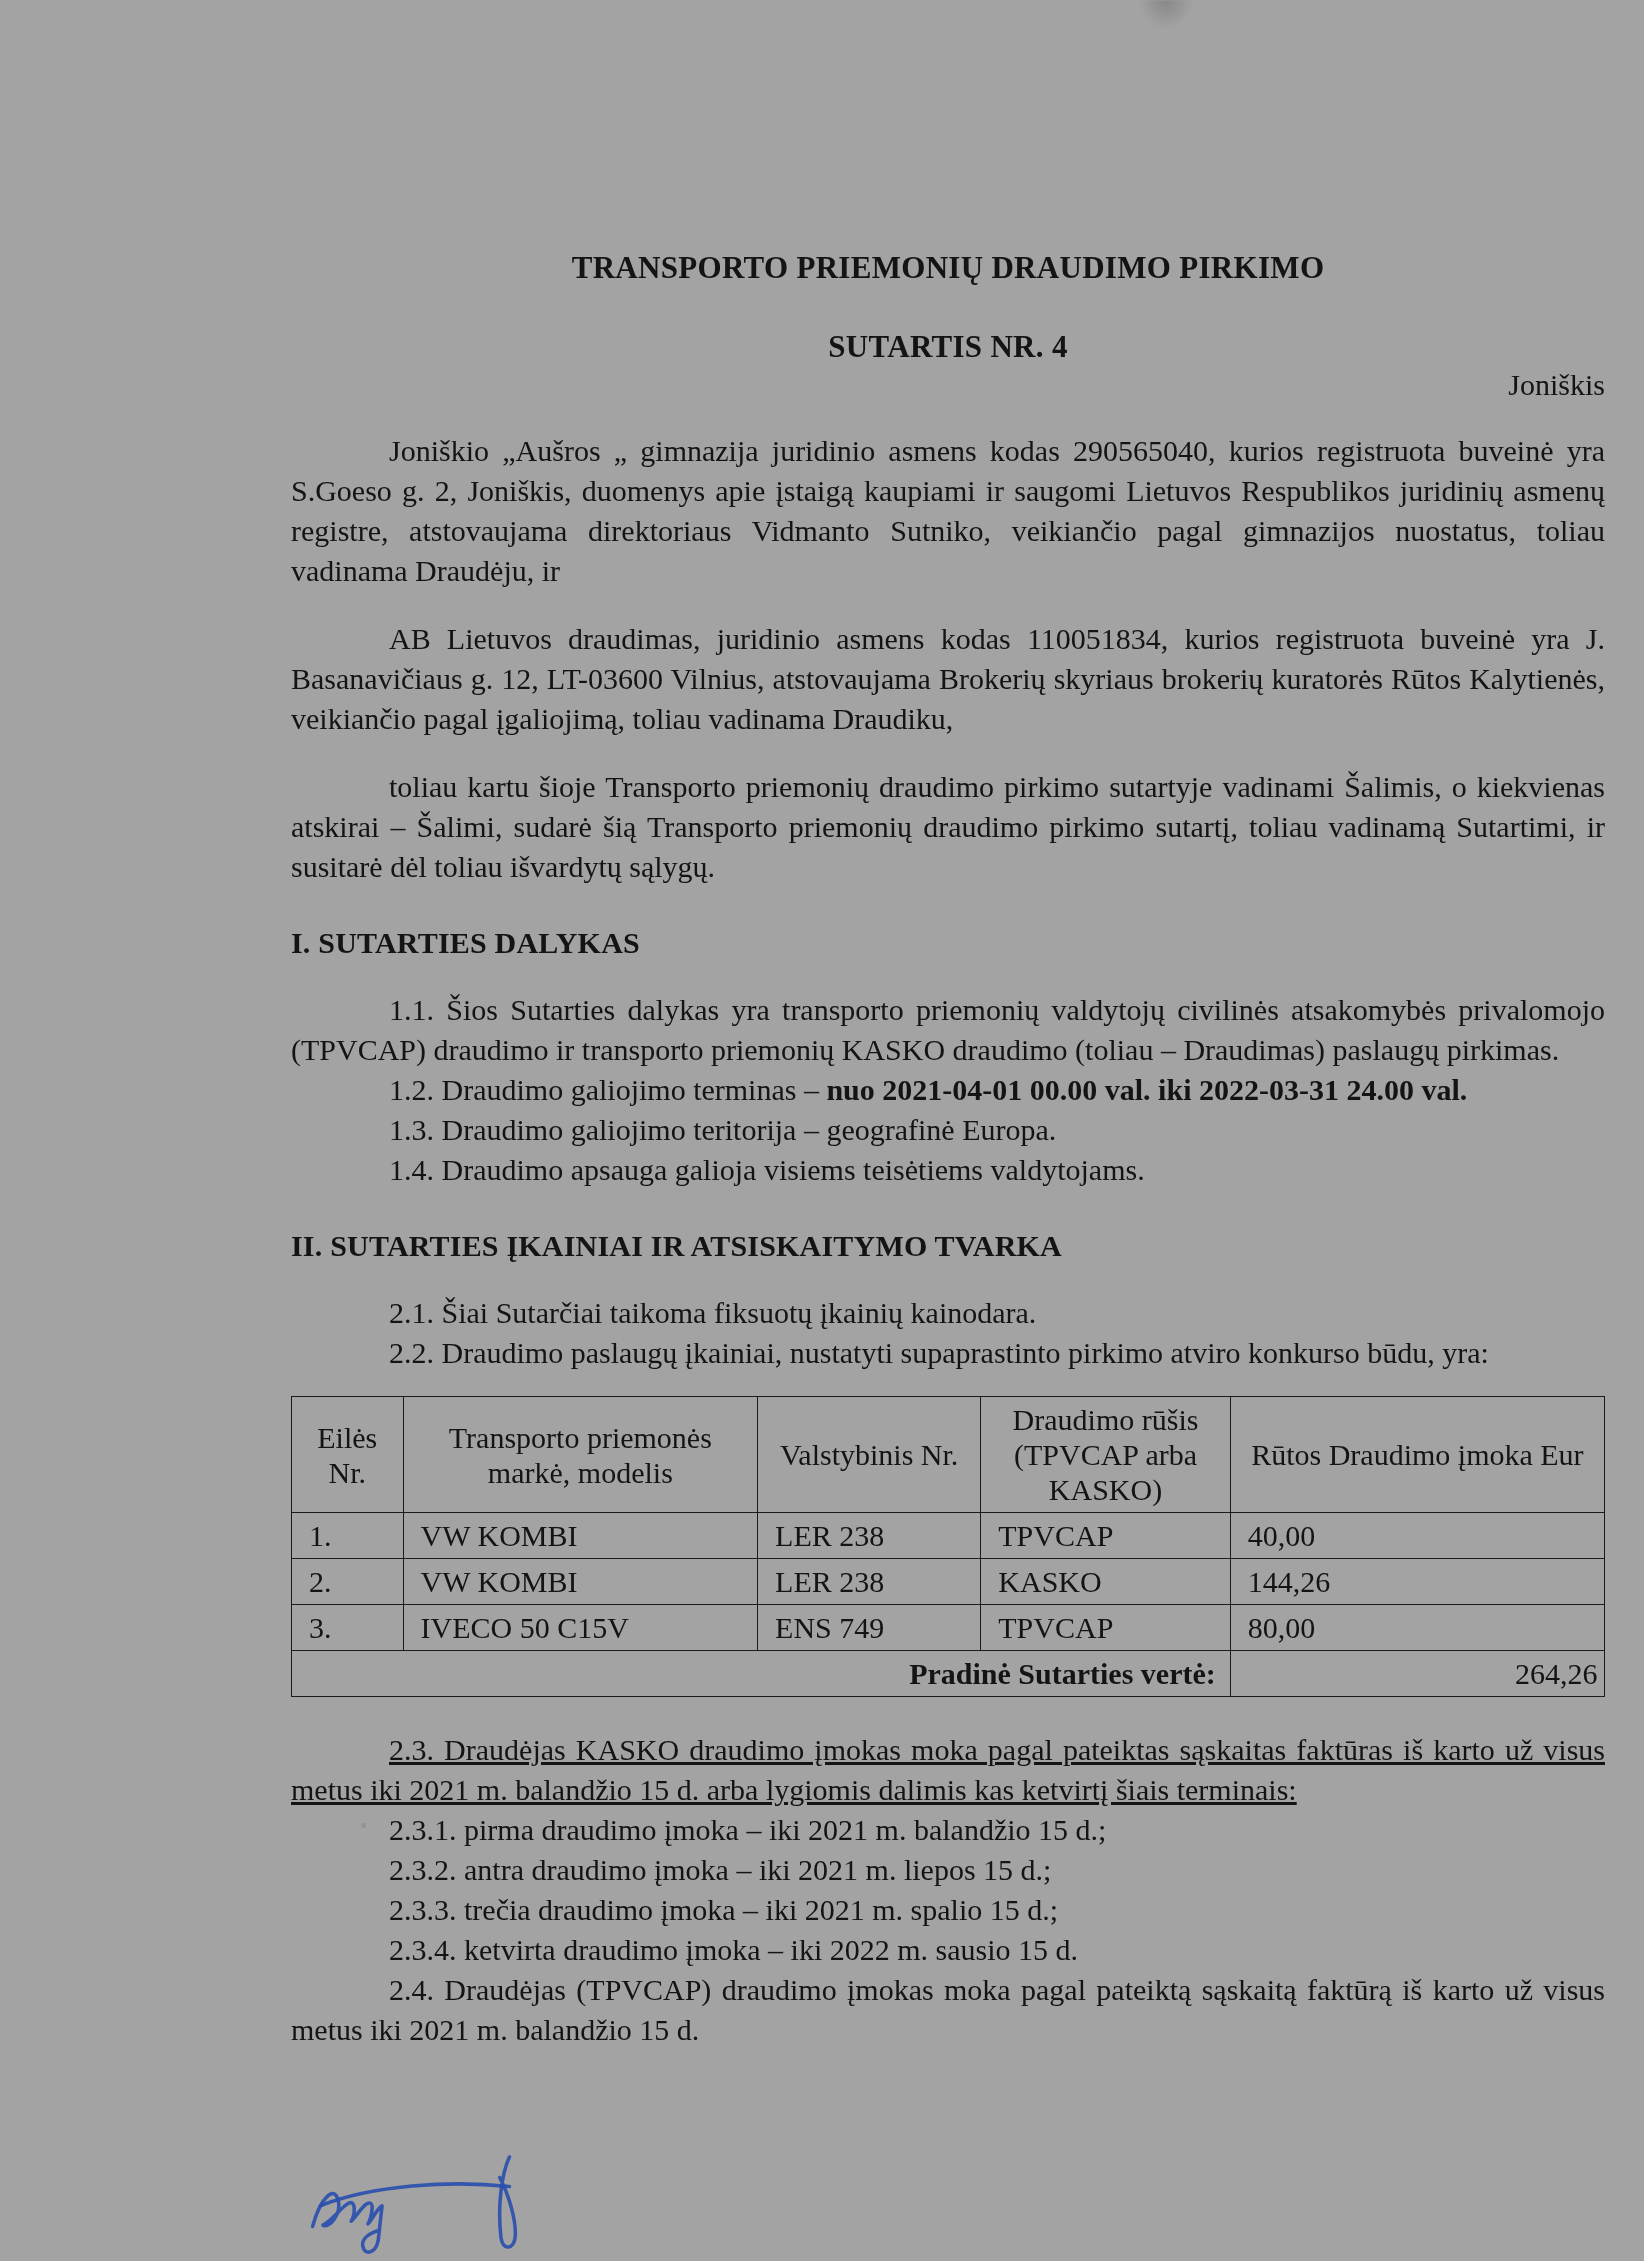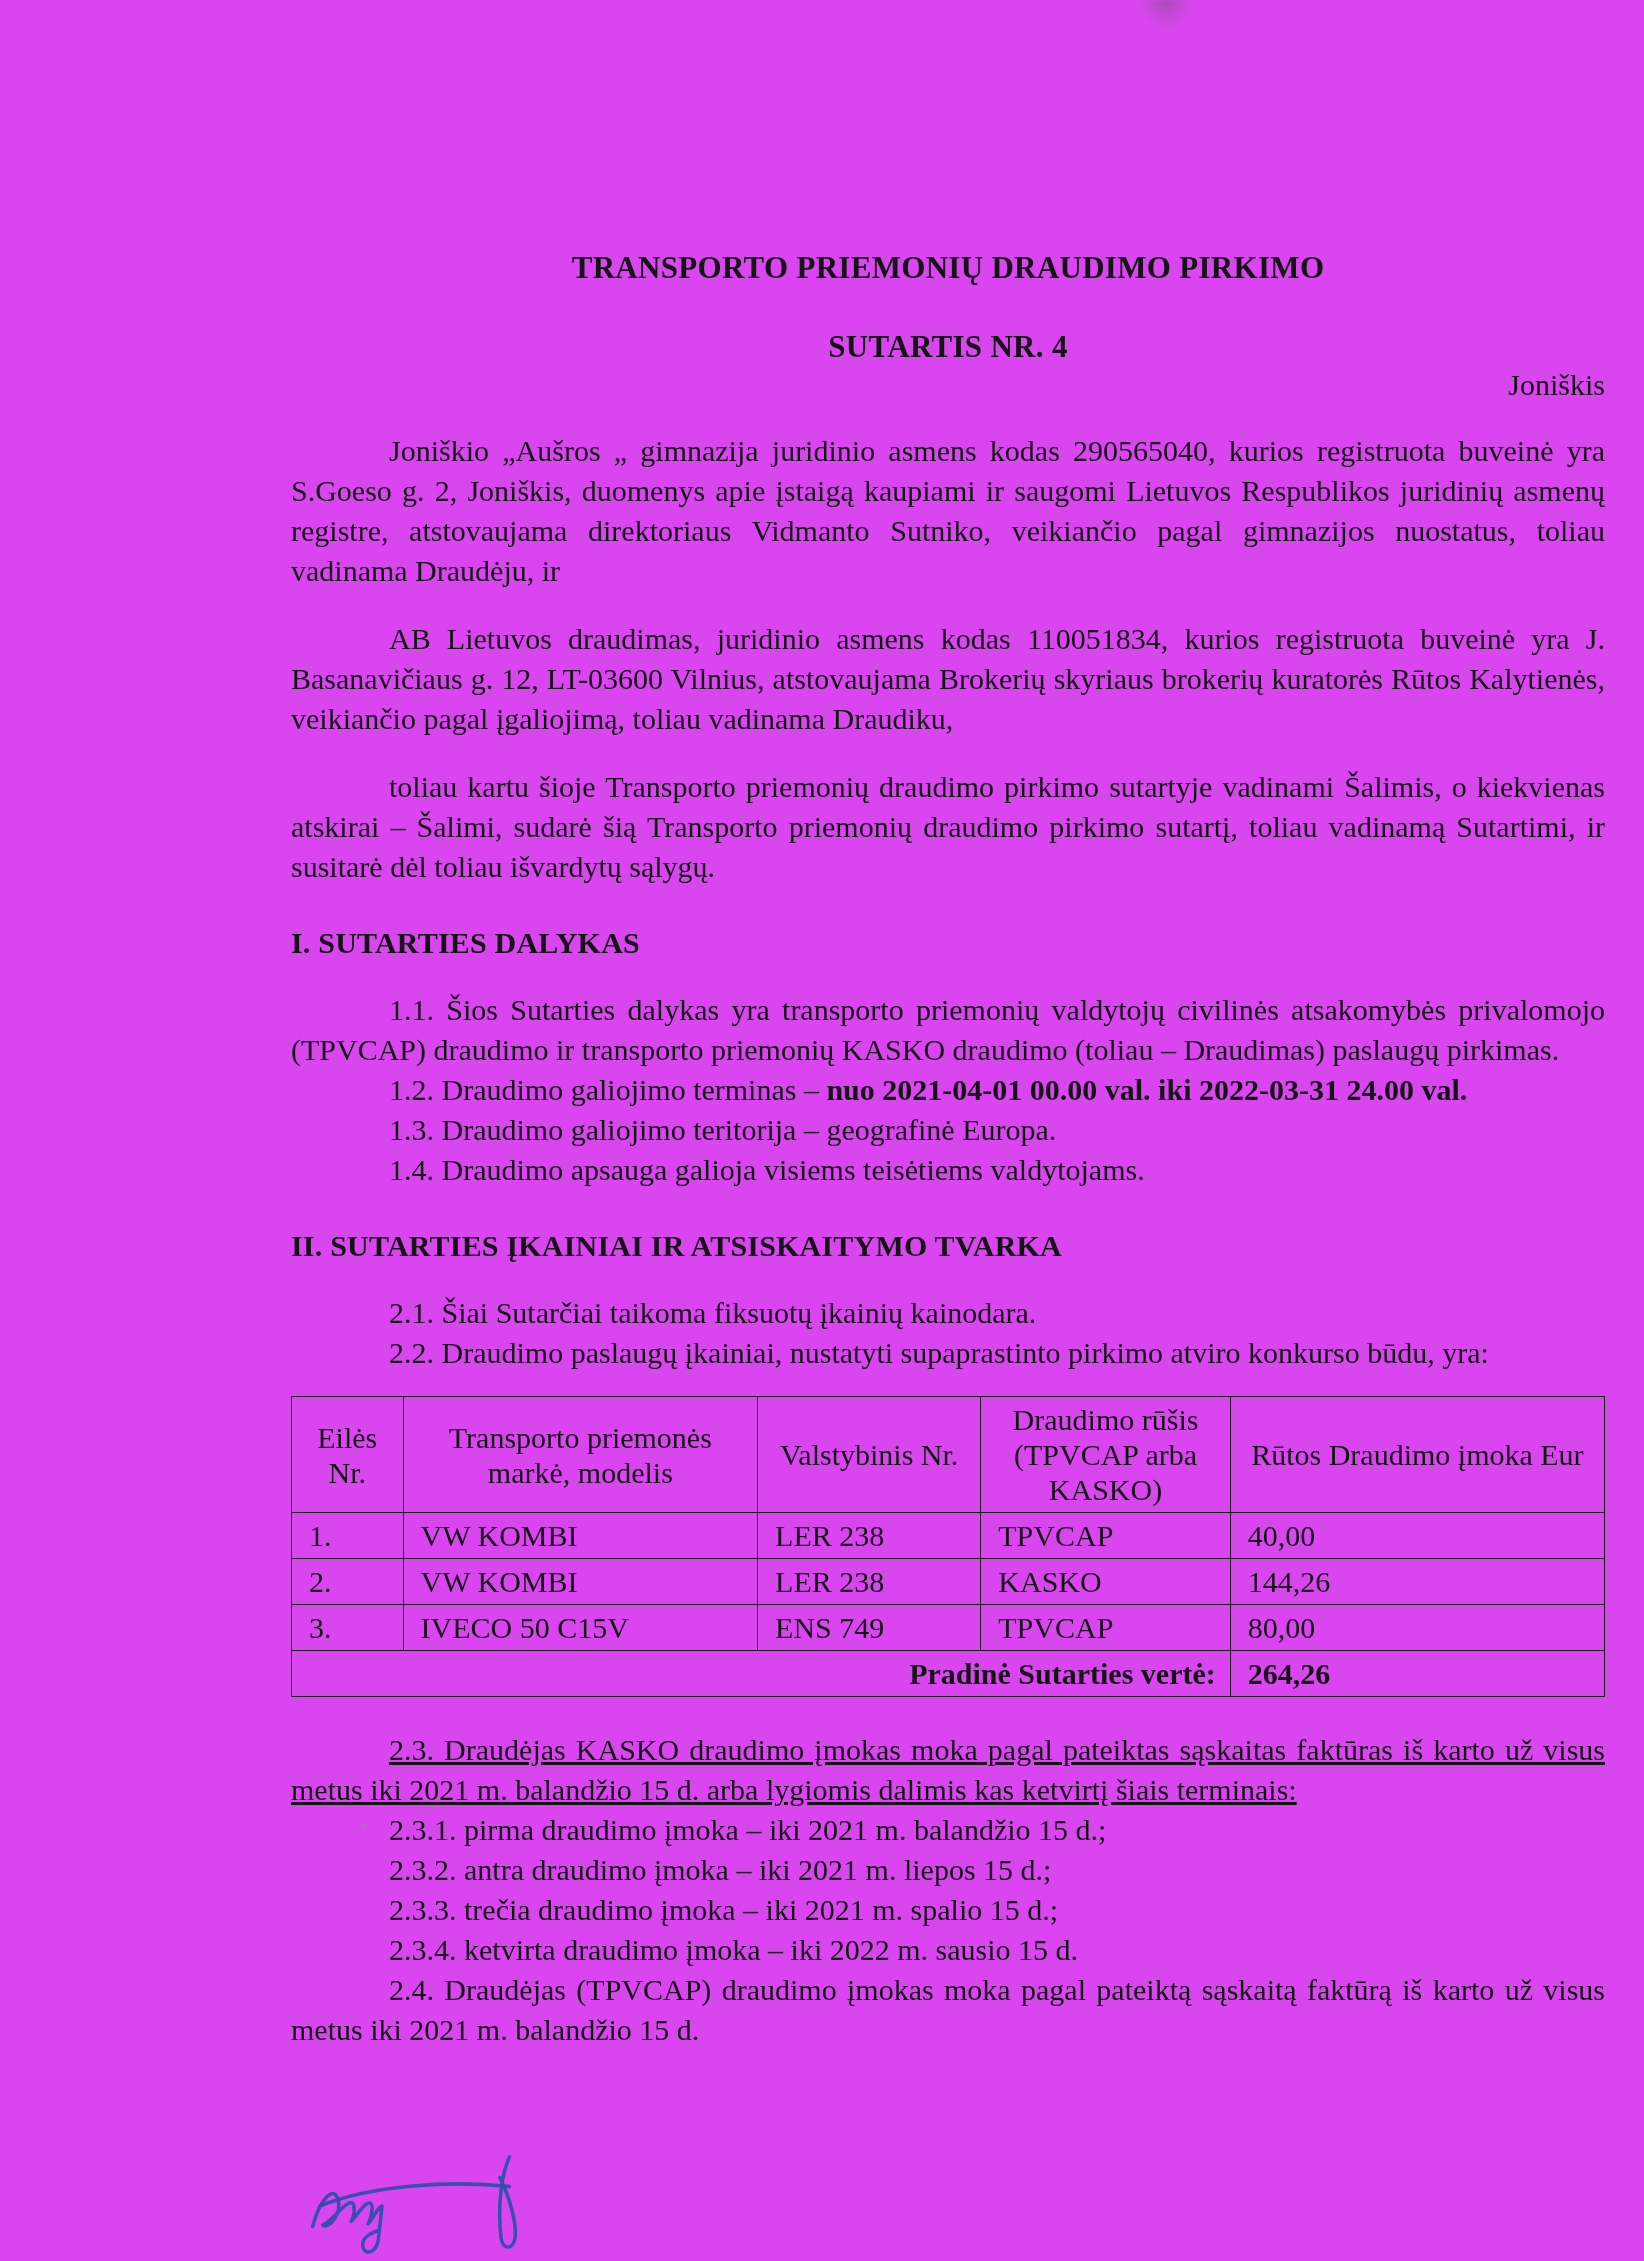--- a/index.html
+++ b/index.html
@@ -2,21 +2,21 @@
 <html style="font-size:10.3px"><head>
 <meta charset="utf-8">
 <style>
   * { margin:0; padding:0; box-sizing:border-box; }
   html, body { width:1644px; height:2261px; }
   body { background:#efefed; }
 
   .page {
     position:relative;
     width:1644px; height:2261px;
-    background:#d946ef;
+    background:#a3a3a3;
     font-family:"Liberation Serif", "DejaVu Serif", serif;
     color:#141414;
     overflow:hidden;
   }
 
   .scan-smudge {
     position:absolute; left:1140px; top:0; width:52px; height:28px;
     background:radial-gradient(ellipse at 50% 0%, rgba(90,90,90,.38), rgba(120,120,120,0) 72%);
     filter:blur(1.3px);
   }
@@ -58,21 +58,21 @@
   .rates th, .rates td { border:1.9px solid #1b1b1b; }
   .rates th {
     font-weight:400; text-align:center; vertical-align:middle;
     line-height:35px; padding:5.2px 6.4px;
   }
   .rates td {
     text-align:left; vertical-align:middle;
     line-height:36px; padding:4.5px 6.4px 4.5px 17px;
   }
   .rates td.footer-label { text-align:right; font-weight:700; padding-right:14px; }
-  .rates td.footer-value { font-weight:700; }
+  .rates td.footer-value { font-weight:400;text-align:right; }
 
   .sig { position:absolute; left:301px; top:2144px; width:238px; height:116px; }
   .sig path { fill:none; stroke-width:5.5; stroke-linecap:round; stroke-linejoin:round; opacity:.92; }
 </style>
 </head>
 <body>
 
 <div class="page">
 
   <div class="scan-smudge"></div>

